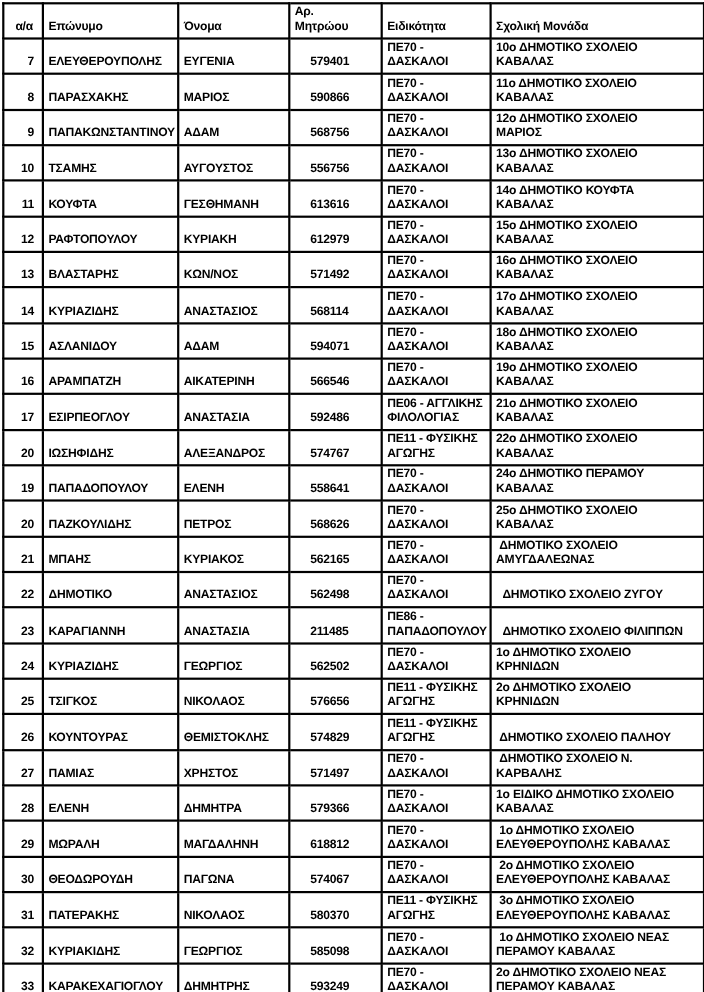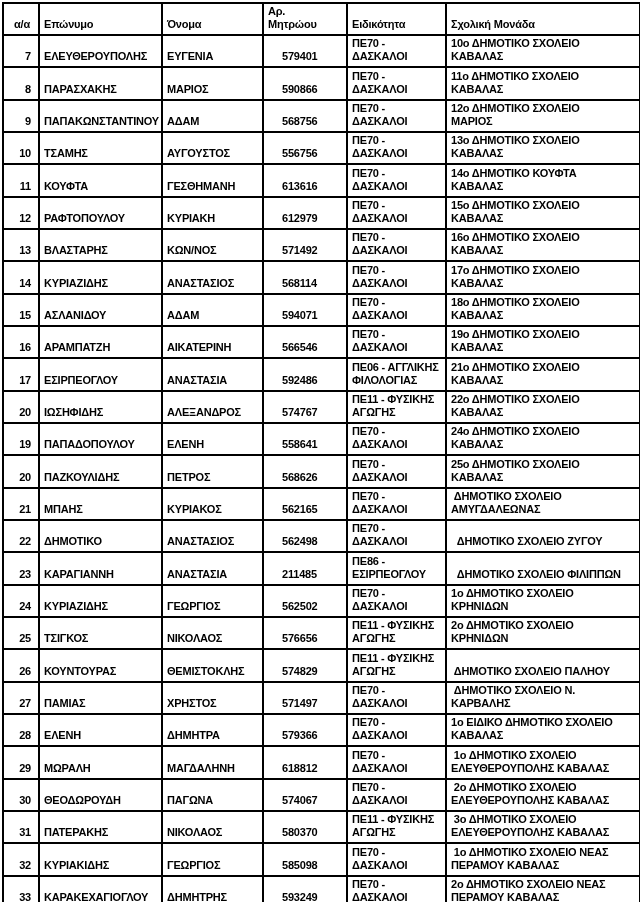--- a/index.html
+++ b/index.html
@@ -180,21 +180,21 @@
         <td class="c5">22ο ΔΗΜΟΤΙΚΟ ΣΧΟΛΕΙΟ
 ΚΑΒΑΛΑΣ</td>
       </tr>
       <tr>
         <td class="c0">19</td>
         <td class="c1">ΠΑΠΑΔΟΠΟΥΛΟΥ</td>
         <td class="c2">ΕΛΕΝΗ</td>
         <td class="c3">558641</td>
         <td class="c4">ΠΕ70 -
 ΔΑΣΚΑΛΟΙ</td>
-        <td class="c5">24ο ΔΗΜΟΤΙΚΟ ΣΧΟΛΕΙΟ
+        <td class="c5">24ο ΔΗΜΟΤΙΚΟ ΠΕΡΑΜΟΥ
 ΚΑΒΑΛΑΣ</td>
       </tr>
       <tr>
         <td class="c0">20</td>
         <td class="c1">ΠΑΖΚΟΥΛΙΔΗΣ</td>
         <td class="c2">ΠΕΤΡΟΣ</td>
         <td class="c3">568626</td>
         <td class="c4">ΠΕ70 -
 ΔΑΣΚΑΛΟΙ</td>
         <td class="c5">25ο ΔΗΜΟΤΙΚΟ ΣΧΟΛΕΙΟ
@@ -218,21 +218,21 @@
         <td class="c4">ΠΕ70 -
 ΔΑΣΚΑΛΟΙ</td>
         <td class="c5">  ΔΗΜΟΤΙΚΟ ΣΧΟΛΕΙΟ ΖΥΓΟΥ</td>
       </tr>
       <tr>
         <td class="c0">23</td>
         <td class="c1">ΚΑΡΑΓΙΑΝΝΗ</td>
         <td class="c2">ΑΝΑΣΤΑΣΙΑ</td>
         <td class="c3">211485</td>
         <td class="c4">ΠΕ86 -
-ΕΣΙΡΠΕΟΓΛΟΥ</td>
+ΠΑΠΑΔΟΠΟΥΛΟΥ</td>
         <td class="c5">  ΔΗΜΟΤΙΚΟ ΣΧΟΛΕΙΟ ΦΙΛΙΠΠΩΝ</td>
       </tr>
       <tr>
         <td class="c0">24</td>
         <td class="c1">ΚΥΡΙΑΖΙΔΗΣ</td>
         <td class="c2">ΓΕΩΡΓΙΟΣ</td>
         <td class="c3">562502</td>
         <td class="c4">ΠΕ70 -
 ΔΑΣΚΑΛΟΙ</td>
         <td class="c5">1ο ΔΗΜΟΤΙΚΟ ΣΧΟΛΕΙΟ

